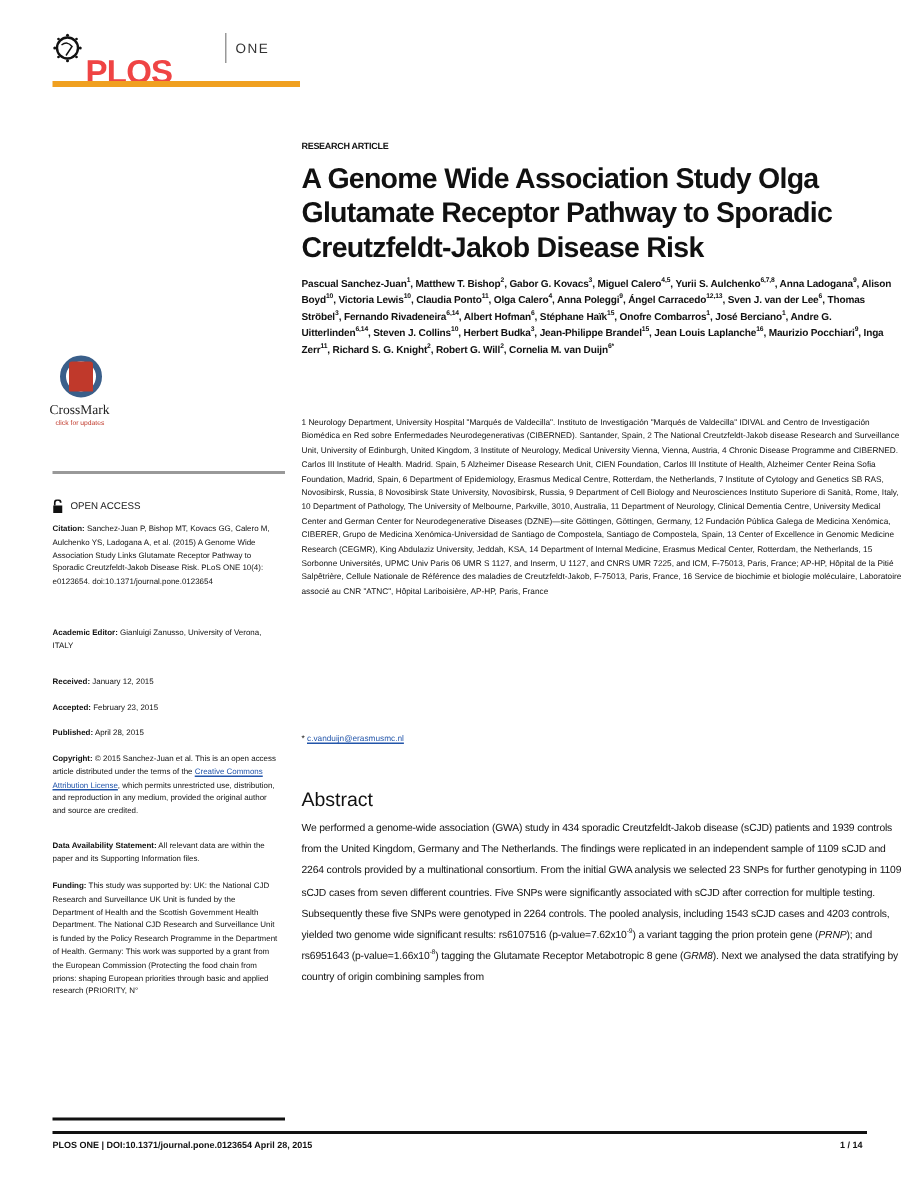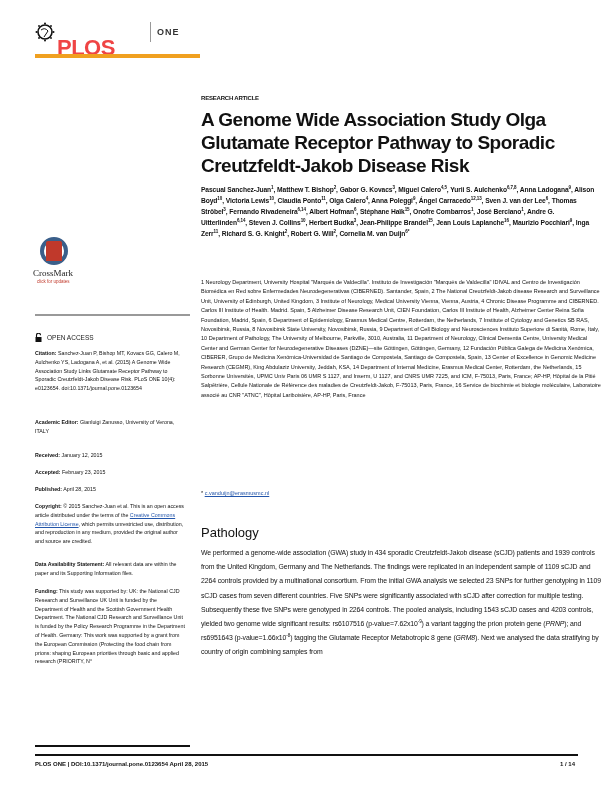--- a/index.html
+++ b/index.html
@@ -4,21 +4,21 @@
 <style>
   html, body { margin: 0; padding: 0; background: #ffffff; }
   body { width: 612px; height: 792px; position: relative; overflow: hidden; font-family: "Liberation Sans", sans-serif; color: #111; }
   .abs { position: absolute; }
 
   
   #logo { left: 35px; top: 12px; width: 160px; height: 40px; }
   #logo .globe { position: absolute; left: 0; top: 10px; width: 20px; height: 20px; }
   #logo .plos { position: absolute; left: 22px; top: 25px; font-weight: bold; font-size: 22px; letter-spacing: -0.5px; color: #ef4444; line-height: 22px; }
   #logo .sep { position: absolute; left: 115px; top: 10px; width: 1px; height: 20px; background: #999; }
-  #logo .one { position: absolute; left: 122px; top: 15px; font-size: 9px; letter-spacing: 1px; color: #333; font-weight: bold; }
+  #logo .one { position: absolute; left: 122px; top: 15px; font-size: 9px; letter-spacing: 1px; color: #333; }
   #orange-rule { left: 35px; top: 54px; width: 165px; height: 4px; background: #f0a020; }
 
   
   #crossmark { left: 33px; top: 237px; width: 44px; height: 60px; }
   #crossmark .cm-circle { position: absolute; left: 7px; top: 0; width: 28px; height: 28px; border-radius: 50%; border: 4px solid #3a5f8a; box-sizing: border-box; background: #fff; }
   #crossmark .cm-flag { position: absolute; left: 13px; top: 4px; width: 16px; height: 20px; background: #c0392b; border-radius: 2px 2px 0 0; }
   #crossmark .cm-title { position: absolute; left: 0; top: 31px; font-family: "Liberation Serif", serif; font-size: 9px; color: #222; white-space: nowrap; }
   #crossmark .cm-sub { position: absolute; left: 4px; top: 42px; font-size: 4.5px; color: #c0392b; white-space: nowrap; }
   #gray-rule { left: 35px; top: 314px; width: 155px; height: 2px; background: #999; }
 
@@ -129,18 +129,18 @@
 <div id="funding-rule" class="abs"></div>
 
 <div id="article-type" class="abs">RESEARCH ARTICLE</div>
 <div id="title" class="abs">A Genome Wide Association Study Olga Glutamate Receptor Pathway to Sporadic Creutzfeldt-Jakob Disease Risk</div>
 <div id="authors" class="abs"><span>Pascual Sanchez-Juan</span><sup>1</sup>, <span>Matthew T. Bishop</span><sup>2</sup>, <span>Gabor G. Kovacs</span><sup>3</sup>, <span>Miguel Calero</span><sup>4,5</sup>, <span>Yurii S. Aulchenko</span><sup>6,7,8</sup>, <span>Anna Ladogana</span><sup>9</sup>, <span>Alison Boyd</span><sup>10</sup>, <span>Victoria Lewis</span><sup>10</sup>, <span>Claudia Ponto</span><sup>11</sup>, <span>Olga Calero</span><sup>4</sup>, <span>Anna Poleggi</span><sup>9</sup>, <span>Ángel Carracedo</span><sup>12,13</sup>, <span>Sven J. van der Lee</span><sup>6</sup>, <span>Thomas Ströbel</span><sup>3</sup>, <span>Fernando Rivadeneira</span><sup>6,14</sup>, <span>Albert Hofman</span><sup>6</sup>, <span>Stéphane Haïk</span><sup>15</sup>, <span>Onofre Combarros</span><sup>1</sup>, <span>José Berciano</span><sup>1</sup>, <span>Andre G. Uitterlinden</span><sup>6,14</sup>, <span>Steven J. Collins</span><sup>10</sup>, <span>Herbert Budka</span><sup>3</sup>, <span>Jean-Philippe Brandel</span><sup>15</sup>, <span>Jean Louis Laplanche</span><sup>16</sup>, <span>Maurizio Pocchiari</span><sup>9</sup>, <span>Inga Zerr</span><sup>11</sup>, <span>Richard S. G. Knight</span><sup>2</sup>, <span>Robert G. Will</span><sup>2</sup>, <span>Cornelia M. van Duijn</span><sup>6*</sup></div>
 <div id="affiliations" class="abs">1 Neurology Department, University Hospital "Marqués de Valdecilla". Instituto de Investigación "Marqués de Valdecilla" IDIVAL and Centro de Investigación Biomédica en Red sobre Enfermedades Neurodegenerativas (CIBERNED). Santander, Spain, 2 The National Creutzfeldt-Jakob disease Research and Surveillance Unit, University of Edinburgh, United Kingdom, 3 Institute of Neurology, Medical University Vienna, Vienna, Austria, 4 Chronic Disease Programme and CIBERNED. Carlos III Institute of Health. Madrid. Spain, 5 Alzheimer Disease Research Unit, CIEN Foundation, Carlos III Institute of Health, Alzheimer Center Reina Sofia Foundation, Madrid, Spain, 6 Department of Epidemiology, Erasmus Medical Centre, Rotterdam, the Netherlands, 7 Institute of Cytology and Genetics SB RAS, Novosibirsk, Russia, 8 Novosibirsk State University, Novosibirsk, Russia, 9 Department of Cell Biology and Neurosciences Instituto Superiore di Sanità, Rome, Italy, 10 Department of Pathology, The University of Melbourne, Parkville, 3010, Australia, 11 Department of Neurology, Clinical Dementia Centre, University Medical Center and German Center for Neurodegenerative Diseases (DZNE)—site Göttingen, Göttingen, Germany, 12 Fundación Pública Galega de Medicina Xenómica, CIBERER, Grupo de Medicina Xenómica-Universidad de Santiago de Compostela, Santiago de Compostela, Spain, 13 Center of Excellence in Genomic Medicine Research (CEGMR), King Abdulaziz University, Jeddah, KSA, 14 Department of Internal Medicine, Erasmus Medical Center, Rotterdam, the Netherlands, 15 Sorbonne Universités, UPMC Univ Paris 06 UMR S 1127, and Inserm, U 1127, and CNRS UMR 7225, and ICM, F-75013, Paris, France; AP-HP, Hôpital de la Pitié Salpêtrière, Cellule Nationale de Référence des maladies de Creutzfeldt-Jakob, F-75013, Paris, France, 16 Service de biochimie et biologie moléculaire, Laboratoire associé au CNR "ATNC", Hôpital Lariboisière, AP-HP, Paris, France</div>
 <div id="corresponding" class="abs">
   <span>*</span>
   <a>c.vanduijn@erasmusmc.nl</a>
 </div>
-<div id="abstract-heading" class="abs">Pathology</div>
+<div id="abstract-heading" class="abs">Abstract</div>
 <div id="abstract-body" class="abs"><span>We performed a genome-wide association (GWA) study in 434 sporadic Creutzfeldt-Jakob disease (sCJD) patients and 1939 controls from the United Kingdom, Germany and The Netherlands. The findings were replicated in an independent sample of 1109 sCJD and 2264 controls provided by a multinational consortium. From the initial GWA analysis we selected 23 SNPs for further genotyping in 1109 sCJD cases from seven different countries. Five SNPs were significantly associated with sCJD after correction for multiple testing. Subsequently these five SNPs were genotyped in 2264 controls. The pooled analysis, including 1543 sCJD cases and 4203 controls, yielded two genome wide significant results: rs6107516 (p-value=7.62x10</span><sup>-9</sup><span>) a variant tagging the prion protein gene (</span><i>PRNP</i><span>); and rs6951643 (p-value=1.66x10</span><sup>-8</sup><span>) tagging the Glutamate Receptor Metabotropic 8 gene (</span><i>GRM8</i><span>). Next we analysed the data stratifying by country of origin combining samples from</span></div>
 
 <div id="footer-rule" class="abs"></div>
 <div id="footer-left" class="abs">PLOS ONE | DOI:10.1371/journal.pone.0123654   April 28, 2015</div>
 <div id="footer-right" class="abs">1 / 14</div>
 
 </body></html>

